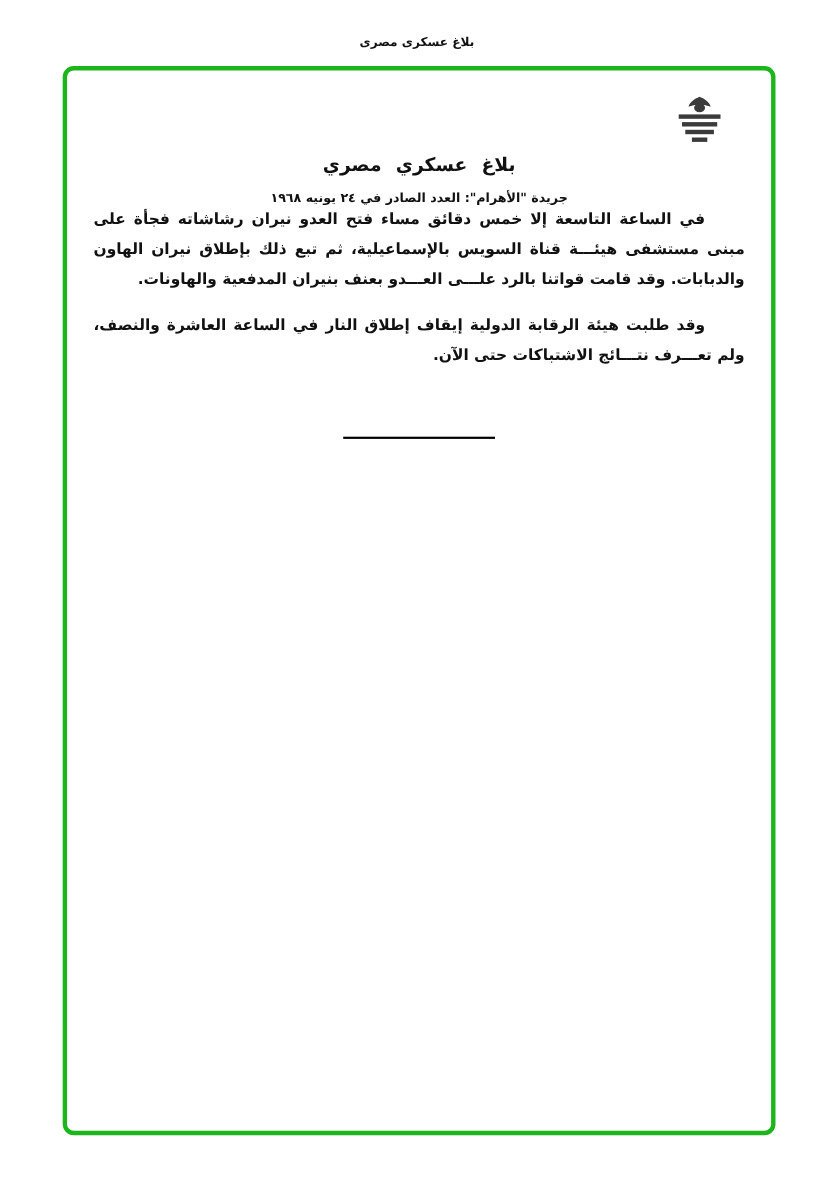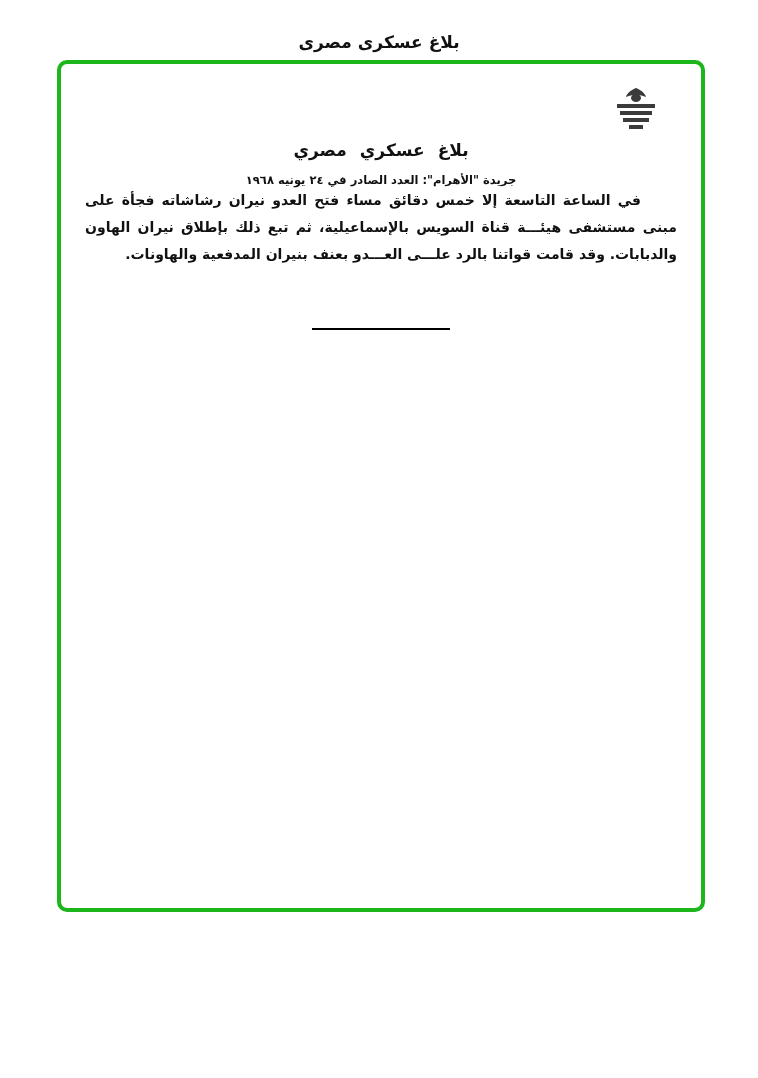--- a/index.html
+++ b/index.html
@@ -12,32 +12,32 @@
     color: #111;
     overflow: hidden;
   }
 
   .page-header {
     position: absolute;
     top: 32px;
     left: 0;
     width: 100%;
     text-align: center;
-    font-size: 17px;
+    font-size: 11px;
     font-weight: bold;
     letter-spacing: 0;
     direction: rtl;
   }
 
   .doc-frame {
     position: absolute;
     top: 60px;
     left: 57px;
     width: 648px;
-    height: 852px;
+    height: 972px;
     background: #ffffff;
     border: 4px solid #1cb51c;
     border-radius: 10px;
     padding: 0 22px;
     direction: rtl;
   }
 
   .emblem {
     position: absolute;
     top: 22px;
@@ -111,17 +111,18 @@
     </svg>
   </span>
 
   <div class="doc-title">بلاغ عسكري مصري</div>
 
 
   <div class="doc-source">جريدة "الأهرام": العدد الصادر في ٢٤ يونيه ١٩٦٨</div>
 
   <div class="doc-body">
     <p>في الساعة التاسعة إلا خمس دقائق مساء فتح العدو نيران رشاشاته فجأة على مبنى مستشفى هيئـــة قناة السويس بالإسماعيلية، ثم تبع ذلك بإطلاق نيران الهاون والدبابات. وقد قامت قواتنا بالرد علـــى العـــدو بعنف بنيران المدفعية والهاونات.</p>
+    <p>وقد طلبت هيئة الرقابة الدولية إيقاف إطلاق النار في الساعة العاشرة والنصف، ولم تعـــرف نتـــائج الاشتباكات حتى الآن.</p>
   </div>
 
   <div class="doc-divider"></div>
 
 </div>
 
 </body></html>

